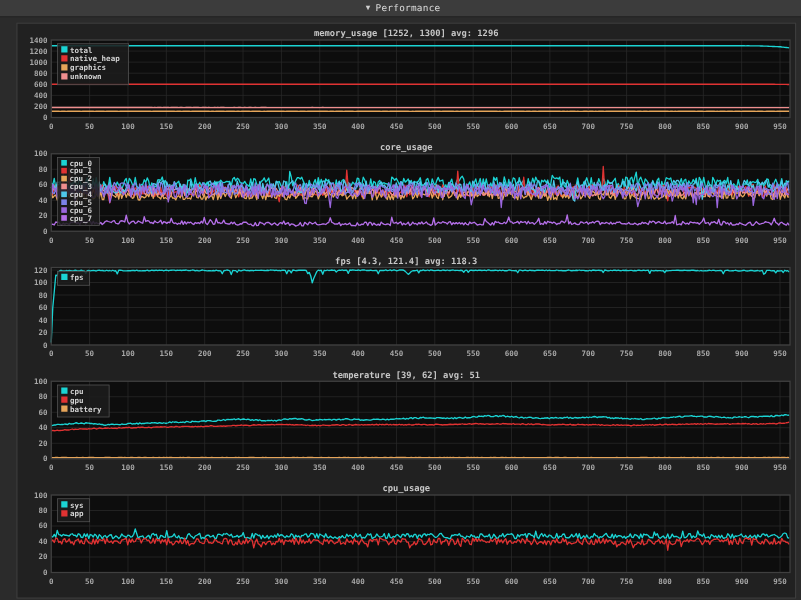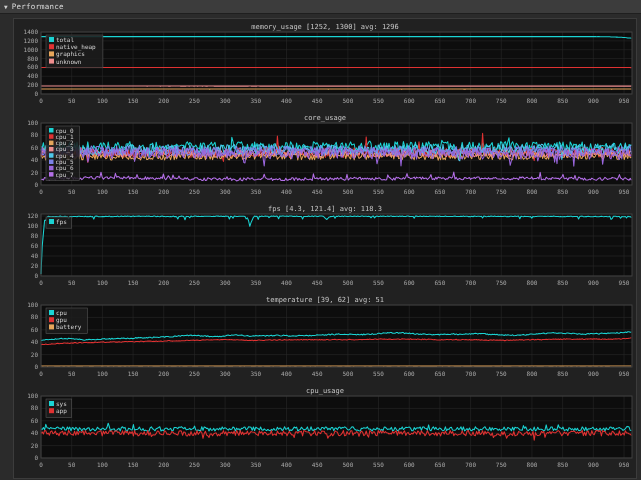--- a/index.html
+++ b/index.html
@@ -1,21 +1,21 @@
 <!DOCTYPE html>
 <html><head>
 <meta charset="utf-8">
 <style>
   html,body{margin:0;padding:0;width:641px;height:480px;overflow:hidden;background:#2b2b2b;
     font-family:"DejaVu Sans Mono", monospace;}
   .hdr{height:13px;background:#3c3c3c;border-bottom:1px solid #1f1f1f;display:flex;align-items:center;
-    padding-left:4px;font-size:7.5px;color:#dcdcdc;letter-spacing:.2px;cursor:default;}
+    padding-left:4px;font-size:7.5px;color:#dcdcdc;letter-spacing:.2px;cursor:default;justify-content:center;}
   .hdr .tri{font-size:6px;margin-right:4px;color:#cfcfcf;}
   .panel{margin:4px 4px 4px 13px;background:#212121;border:1px solid #3c3c3c;padding:2px 0 2px 0;}
-  .chart-block{margin:0 0 1px 0;}
+  .chart-block{margin:0 0 1px 0;font-weight:bold;}
   svg text{font-family:"DejaVu Sans Mono", monospace;}
 </style>
 </head>
 <body>
 
 <div class="hdr">
   <span class="tri">▼</span>
   <span>Performance</span>
 </div>
 

